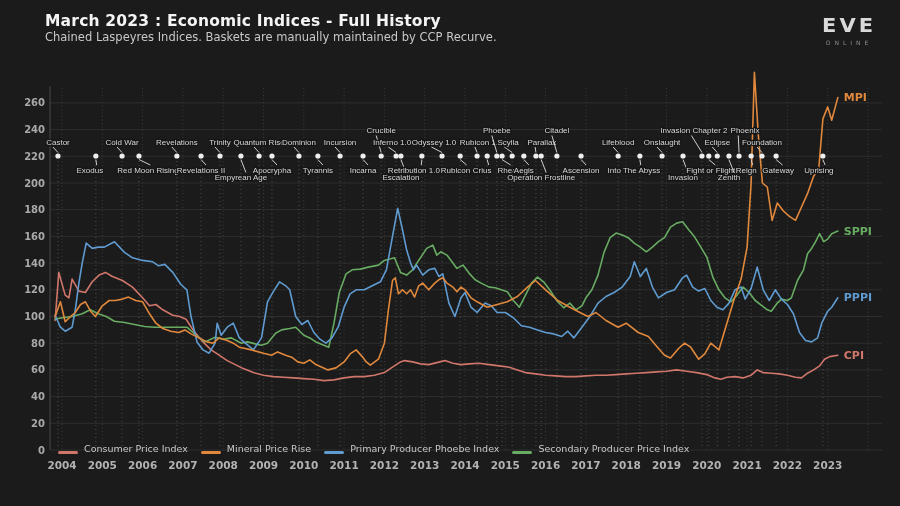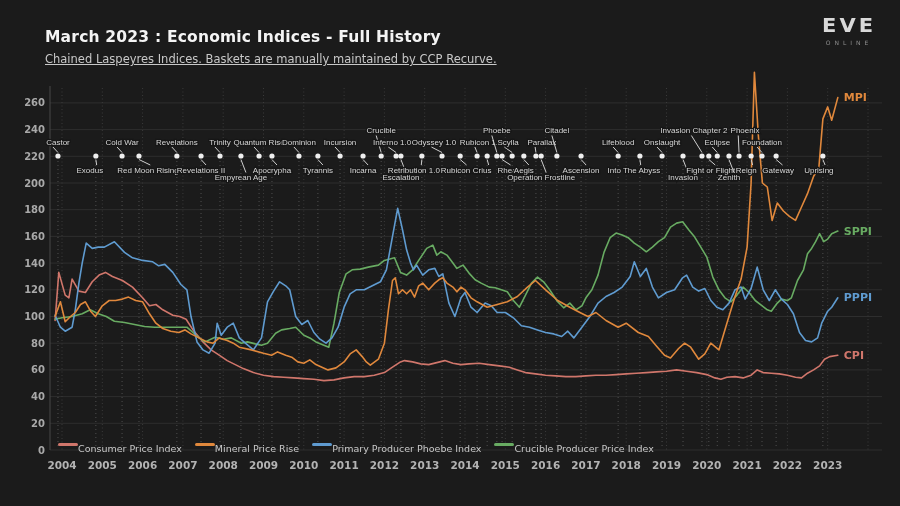--- a/index.html
+++ b/index.html
@@ -1,26 +1,26 @@
 <!DOCTYPE html>
 <html><head>
 <meta charset="utf-8">
 <style>
   html,body{margin:0;padding:0;background:#101010;}
   #stage{position:relative;width:900px;height:506px;background:#1b1b1b;overflow:hidden;
          font-family:"DejaVu Sans","Liberation Sans",sans-serif;}
   #chart{position:absolute;left:0;top:0;}
   .hdr{position:absolute;left:45px;top:12px;}
-  .title{font-size:15.5px;font-weight:bold;color:#f4f4f4;letter-spacing:.2px;margin-top:16px;}
-  .subtitle{font-size:11.5px;color:#c8c8c8;margin-top:6px;text-decoration:underline;}
+  .title{font-size:15.5px;font-weight:bold;color:#f4f4f4;letter-spacing:.2px;}
+  .subtitle{font-size:11.5px;color:#c8c8c8;}
   .logo{position:absolute;right:24px;top:16px;text-align:center;line-height:1;}
   .logo .eve{font-size:21px;font-weight:800;color:#d9d9d9;letter-spacing:3px;transform:scaleY(.92);}
   .logo .online{font-size:6px;color:#8f8f8f;letter-spacing:4px;margin-top:3px;}
   .legend{position:absolute;left:58px;top:443px;display:flex;gap:13px;align-items:center;}
-  .legend-item{display:flex;align-items:flex-start;}
+  .legend-item{display:flex;align-items:flex-end;gap:6px;}
   .legend-swatch{width:20px;height:3px;border-radius:2px;}
   .legend-label{font-size:9.5px;color:#c9c9c9;font-family:"DejaVu Sans","Liberation Sans",sans-serif;}
 </style>
 </head>
 <body>
 
 <div id="stage">
   <svg id="chart" width="900" height="506" viewBox="0 0 900 506">
       <g>
         <line x1="50" y1="450" x2="882" y2="450" stroke="#2e2e2e" stroke-width="1"></line>
@@ -298,16 +298,16 @@
       <div class="legend-item">
         <span class="legend-swatch" style="background: rgb(224, 136, 60);"></span>
         <span class="legend-label">Mineral Price Rise</span>
       </div>
       <div class="legend-item">
         <span class="legend-swatch" style="background: rgb(95, 155, 208);"></span>
         <span class="legend-label">Primary Producer Phoebe Index</span>
       </div>
       <div class="legend-item">
         <span class="legend-swatch" style="background: rgb(104, 171, 98);"></span>
-        <span class="legend-label">Crucible Producer Price Index</span>
+        <span class="legend-label">Secondary Producer Price Index</span>
       </div>
     </div>
 </div>
 
 </body></html>

